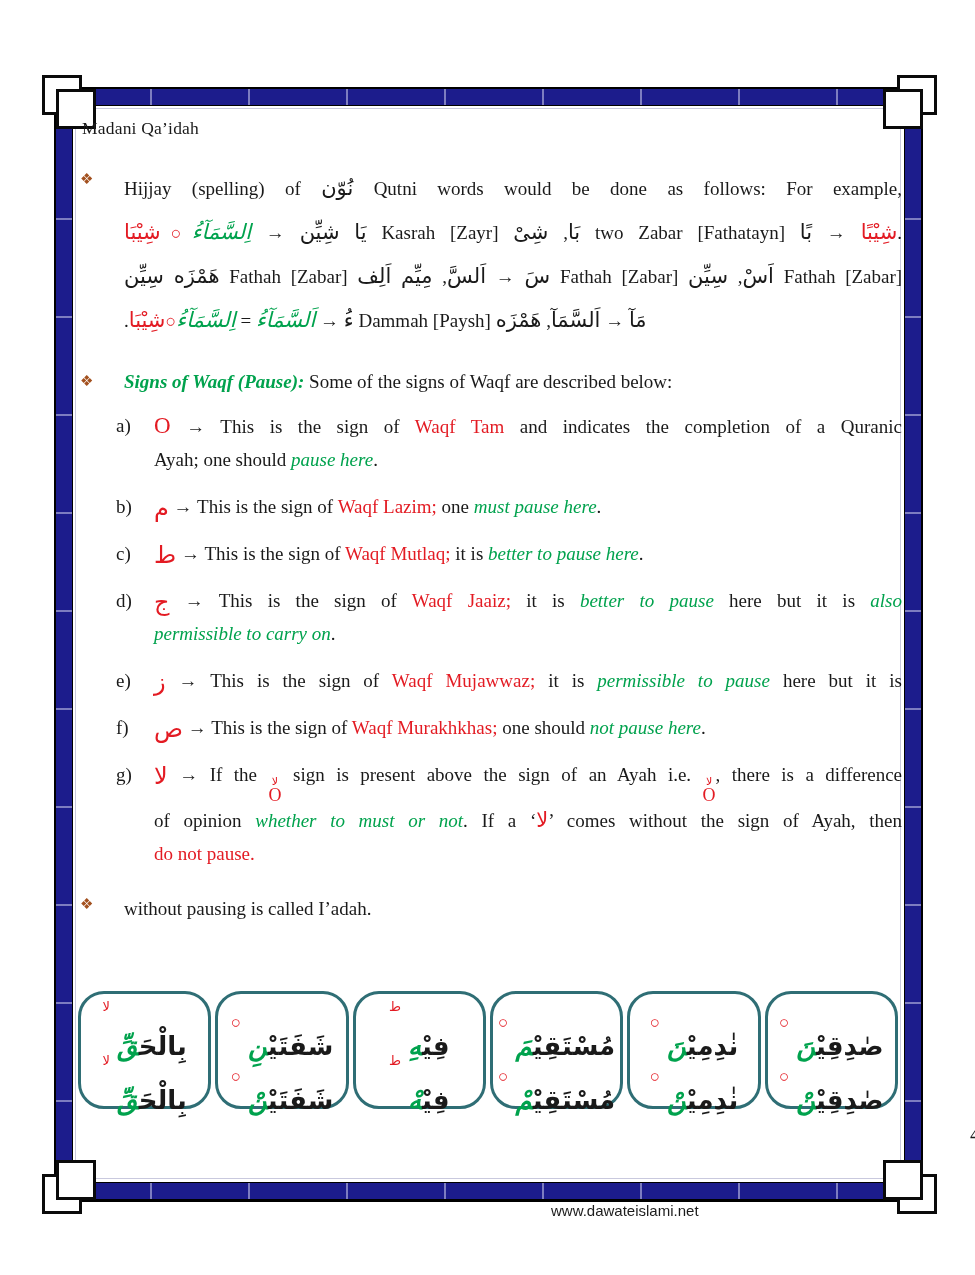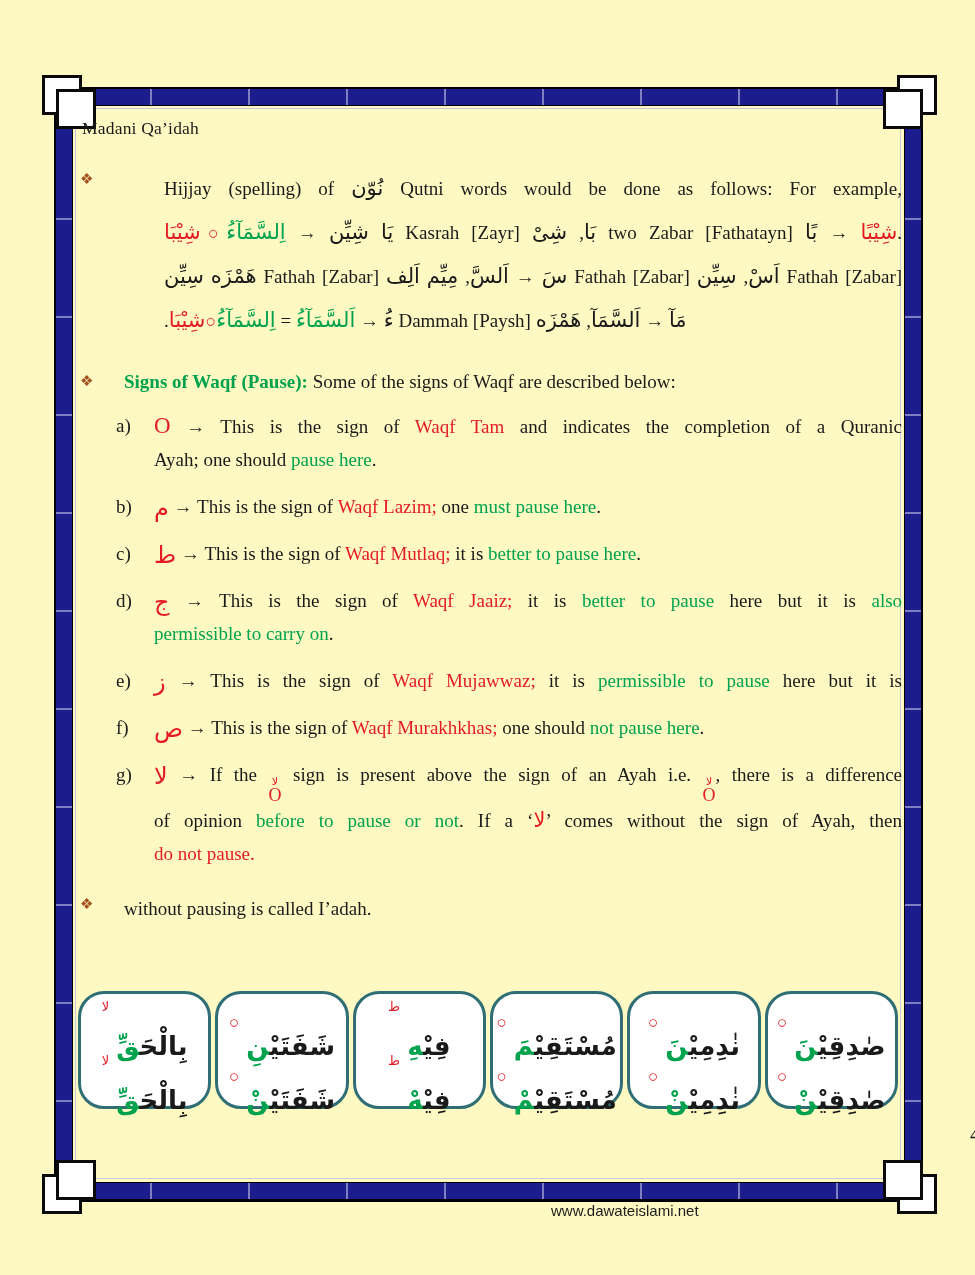--- a/index.html
+++ b/index.html
@@ -1,16 +1,16 @@
 <!DOCTYPE html>
 <html style="--navy: #1c1c8c; --red: #e31b23; --green: #00a24d; --teal: #2f6e75; --brown: #a3511f;"><head>
 <meta charset="utf-8">
 <style>
   html,body{margin:0;padding:0;background:#e8e8e8;}
-  .page{position:relative;width:975px;height:1275px;background:#fef9c3;margin:0 auto;
+  .page{position:relative;width:975px;height:1275px;background:#ffffff;margin:0 auto;
         font-family:"Liberation Serif",serif;color:#1a1a1a;overflow:hidden;}
   
   .band{position:absolute;background:
         repeating-linear-gradient(90deg, rgba(255,255,255,0) 0 96px, rgba(205,205,235,.55) 96px 98px),
         var(--navy,#1c1c8c);}
   .band.v{background:
         repeating-linear-gradient(0deg, rgba(255,255,255,0) 0 96px, rgba(205,205,235,.55) 96px 98px),
         var(--navy,#1c1c8c);}
   .band-top{left:54px;top:87px;width:866px;height:16px;border-top:2px solid #000;border-bottom:1px solid #000;}
   .band-bottom{left:54px;top:1182px;width:866px;height:16px;border-bottom:3px solid #000;border-top:1px solid #000;}
@@ -19,30 +19,30 @@
   .hairline{position:absolute;left:75px;top:108px;width:824px;height:1069px;border:1px solid #c9c9de;}
   .csq{position:absolute;width:34px;height:34px;border:3px solid #0a0a0a;background:#fff;}
   
   .content{position:absolute;left:80px;top:108px;width:822px;}
   .title{margin:10px 0 0 2px;font-size:17.5px;letter-spacing:.2px;}
   .section{display:flex;margin-top:28px;}
   .bullet{width:44px;color:var(--brown,#a3511f);font-size:15px;padding-top:3px;}
   .sbody{flex:1;}
   .ln{line-height:33px;font-size:19px;}
   .just{text-align:justify;text-align-last:justify;}
-  .hijjay .ln{line-height:44px;margin-left:40px;}
+  .hijjay .ln{line-height:44px;}
   .waqfhead{margin-top:26px;}
   .waqfhead .ln{line-height:26px;}
   .items{margin-left:36px;margin-top:0;}
   .item{display:flex;margin-top:14px;}
   .ilabel{width:38px;font-size:19px;line-height:33px;}
   .ibody{flex:1;}
   .iadah{margin-top:22px;}
   .iadah .ln{line-height:33px;}
-  .c-k{color:#1a1a1a;} .c-r{color:var(--red,#e31b23);} .c-g{color:var(--green,#00a24d);}
+  .c-k{color:#1a1a1a;} .c-r{color:var(--red,#e31b23);} .c-g{color:var(--green,#00a24d);font-style:italic;}
   .bold{font-weight:bold;}
   .ar{font-family:"DejaVu Sans",sans-serif;font-size:21px;display:inline-block;line-height:1;}
   .wletter{font-size:23px;} .wletter.ar{font-size:24px;vertical-align:-3px;}
   .tinytop{font-size:13px;font-family:"DejaVu Sans",sans-serif;vertical-align:14px;}
   .circ{font-size:18px;}
   .stack{display:inline-flex;flex-direction:column;align-items:center;vertical-align:-4px;}
   .stack-top{font-size:11px;line-height:8px;font-family:"DejaVu Sans",sans-serif;}
   .stack-base{font-size:18px;line-height:18px;}
   
   .boxes{position:absolute;left:78px;top:991px;width:820px;height:118px;display:flex;gap:4px;}
@@ -139,21 +139,21 @@
         <div class="item">
           <div class="ilabel">g)</div>
           <div class="ibody">
             <div class="ln just"><span dir="rtl" class="c-r ar wletter">لا</span> <span class="c-k">→</span> <span class="c-k">If the</span> <span class="stack c-r">
                 <span class="stack-top">لا</span>
                 <span class="stack-base">O</span>
               </span> <span class="c-k">sign is present above the sign of an Ayah i.e.</span> <span class="stack c-r">
                 <span class="stack-top">لا</span>
                 <span class="stack-base">O</span>
               </span><span class="c-k">,</span> <span class="c-k">there is a difference</span></div>
-            <div class="ln just"><span class="c-k">of opinion</span> <span class="c-g">before to pause or not</span><span class="c-k">. If a ‘</span><span dir="rtl" class="c-r ar">لا</span><span class="c-k">’ comes without the sign of Ayah, then</span></div>
+            <div class="ln just"><span class="c-k">of opinion</span> <span class="c-g">whether to must or not</span><span class="c-k">. If a ‘</span><span dir="rtl" class="c-r ar">لا</span><span class="c-k">’ comes without the sign of Ayah, then</span></div>
             <div class="ln"><span class="c-r">do not pause.</span></div>
           </div>
         </div>
       </div>
 
     <div class="section iadah">
       <div class="bullet">❖</div>
       <div class="sbody">
           <div class="ln"><span class="c-k">without pausing is called I’adah.</span></div>
         </div>

